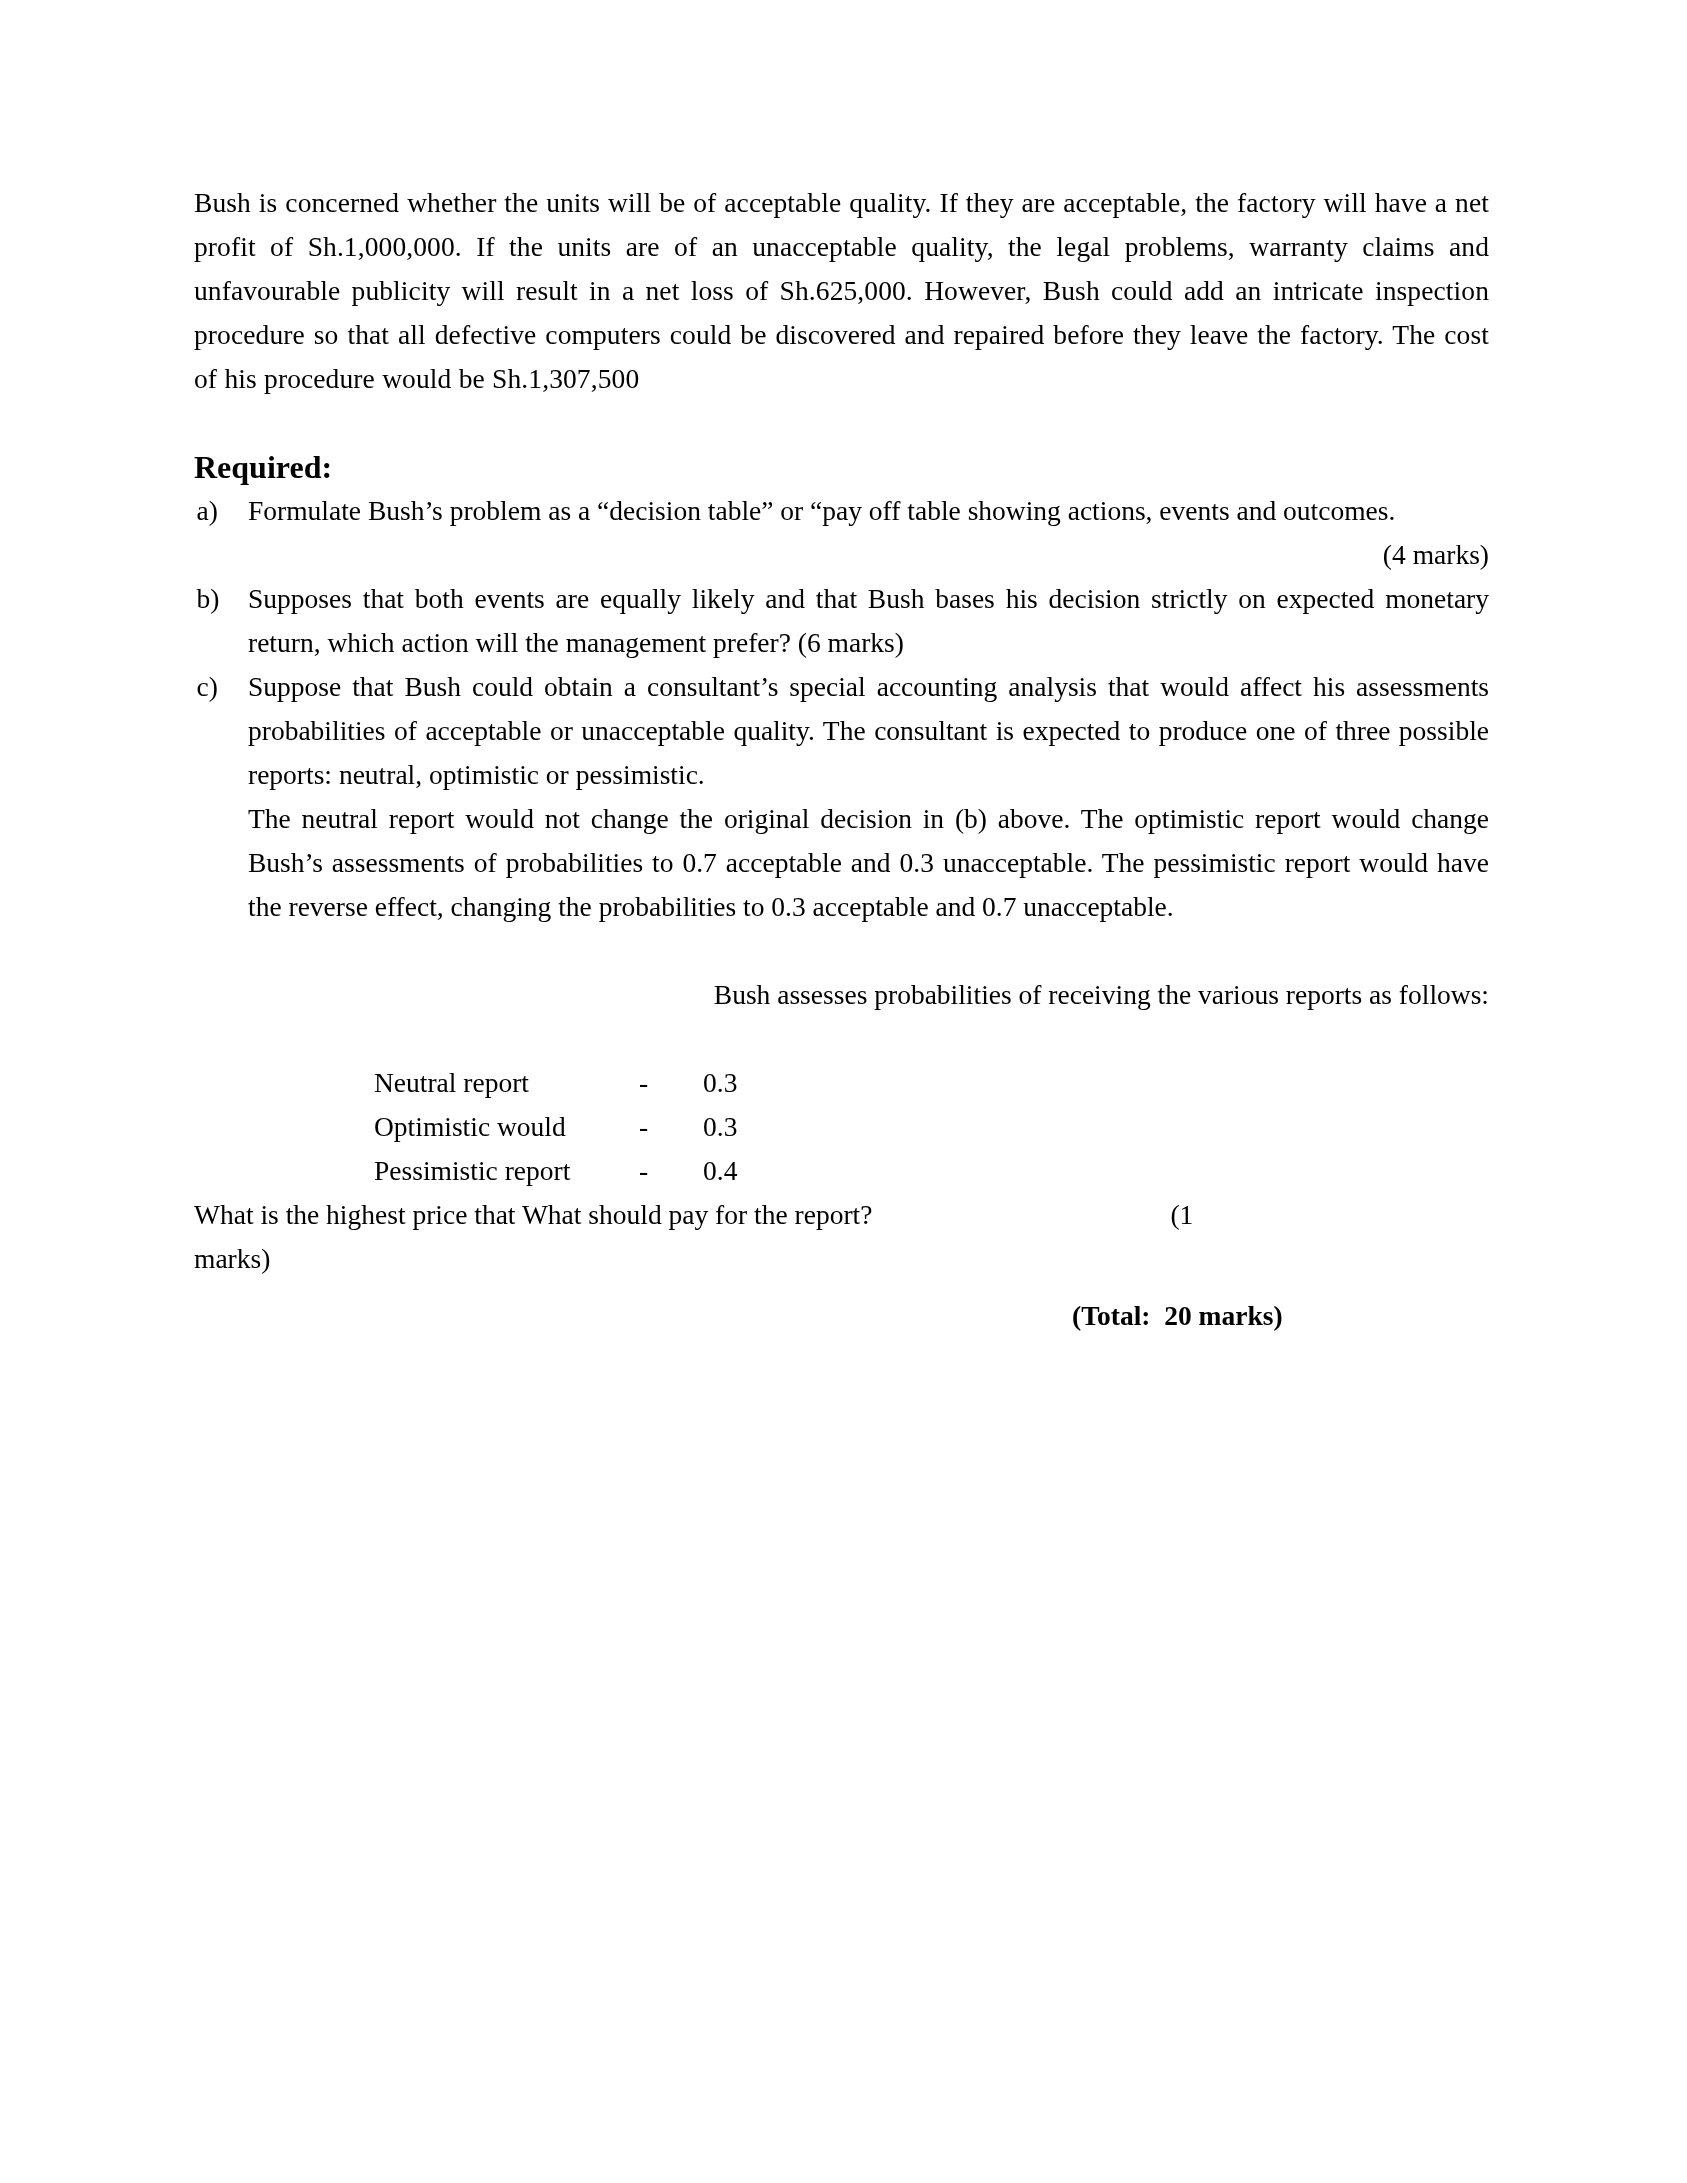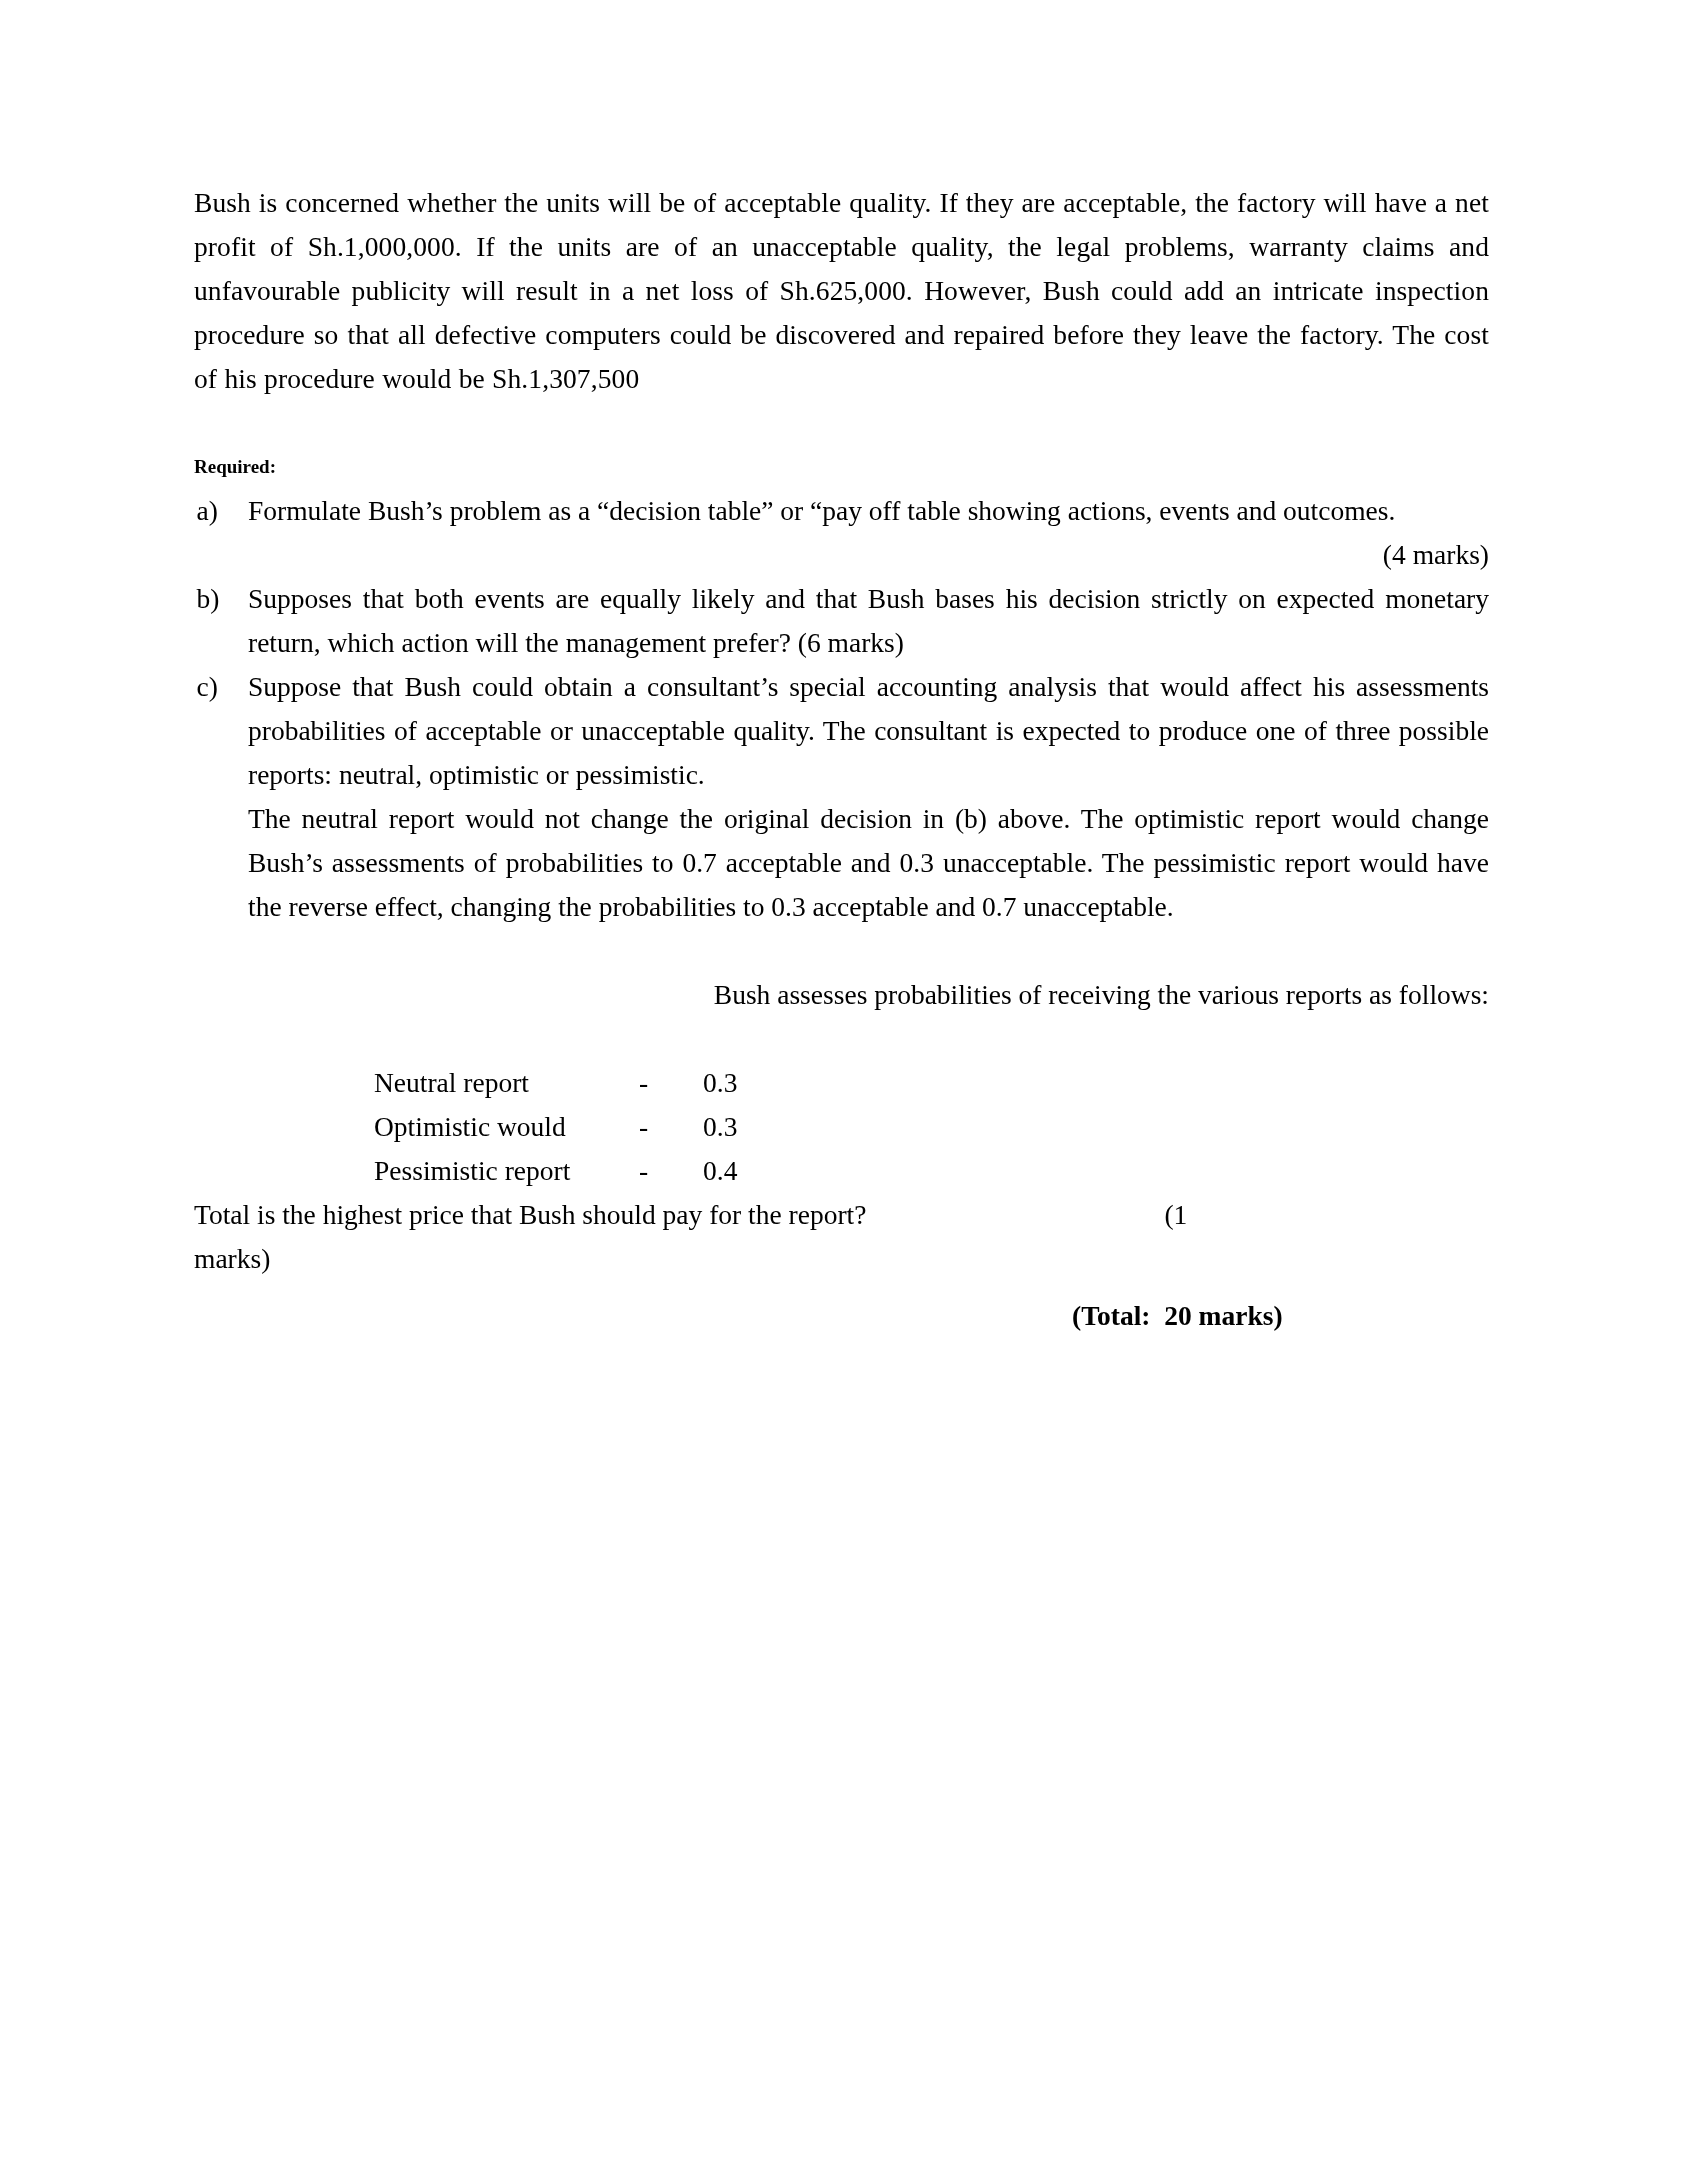--- a/index.html
+++ b/index.html
@@ -39,21 +39,21 @@
     margin: 0;
     letter-spacing: 0.1px;
     word-spacing: 0.3px;
   }
 
   .spacer-line {
     height: 44px;
   }
 
   .heading {
-    font-size: 19px;
+    font-size: 32px;
     line-height: 44px;
     font-weight: bold;
     margin: 0;
     text-align: left;
   }
 
   
   .list {
     margin: 0;
     padding: 0;
@@ -180,21 +180,21 @@
           <td class="rt-value">0.3</td>
         </tr>
         <tr>
           <td class="rt-label">Pessimistic report</td>
           <td class="rt-dash">-</td>
           <td class="rt-value">0.4</td>
         </tr>
       </tbody>
     </table>
 
-    <p class="final-line"><span>Total is the highest price that Bush should pay for the report?</span><span class="tab-gap" style="width:298px;"></span><span>(1</span></p>
+    <p class="final-line"><span>What is the highest price that What should pay for the report?</span><span class="tab-gap" style="width:298px;"></span><span>(1</span></p>
 
     <p class="final-line">marks)</p>
 
     <p class="total-line">(Total:  20 marks)</p>
 
   </div>
 </div>
 
 
 </body></html>

